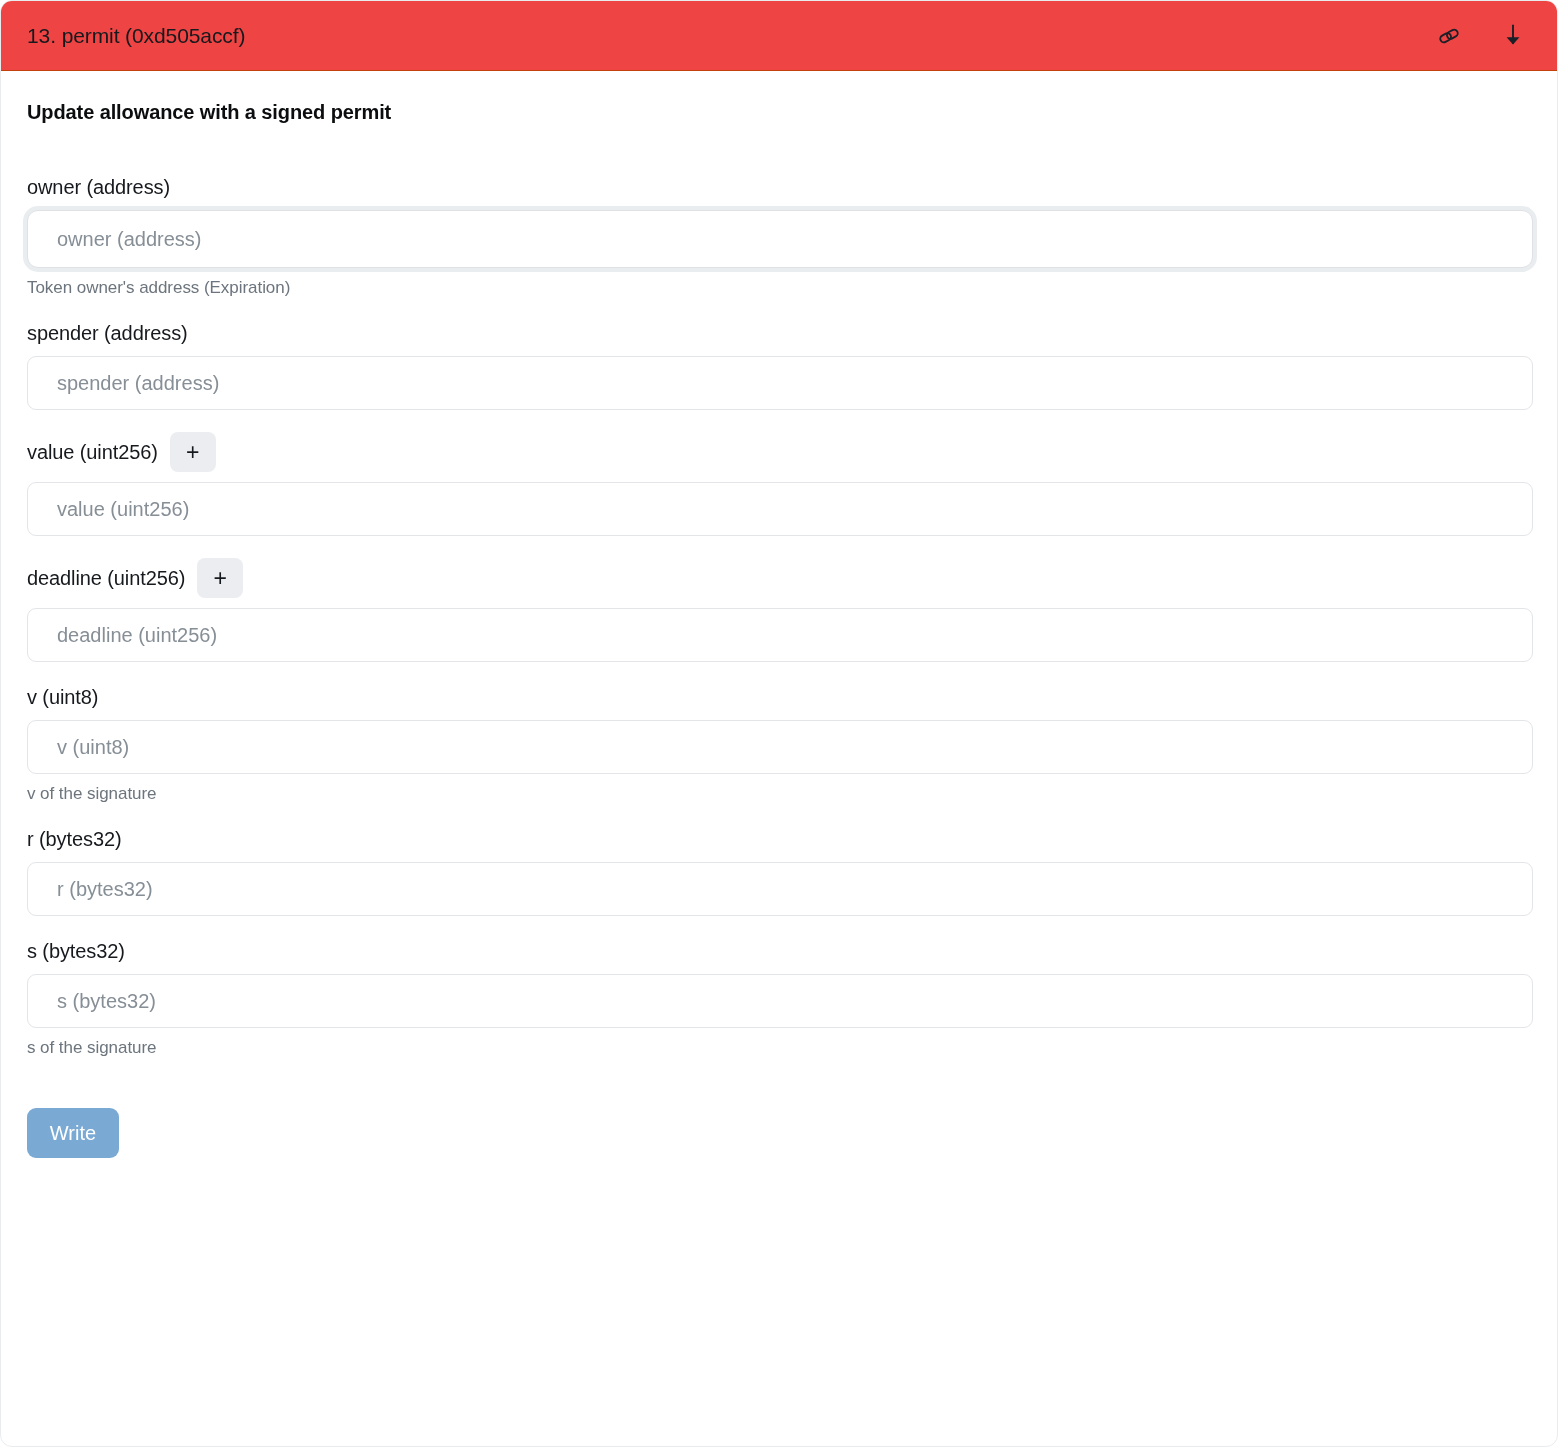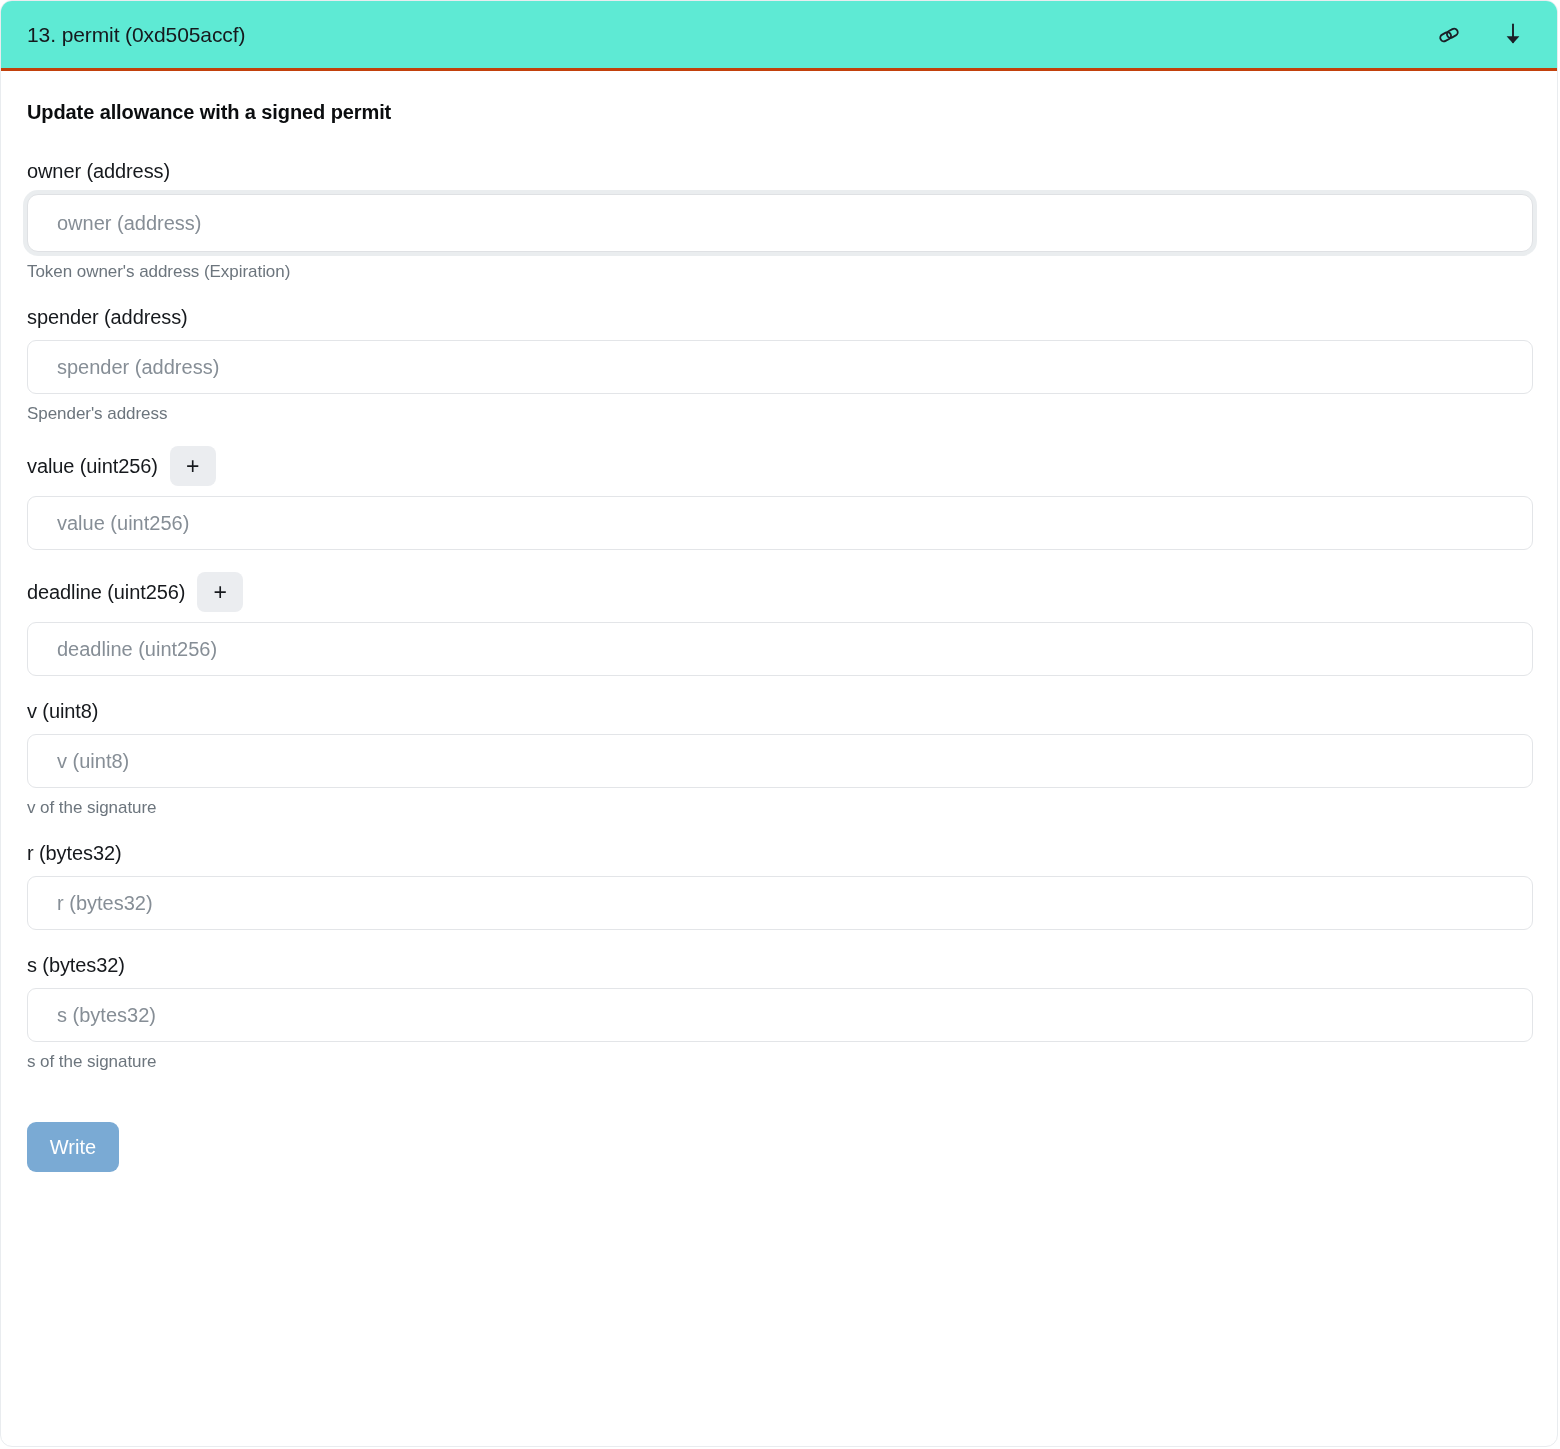--- a/index.html
+++ b/index.html
@@ -23,22 +23,22 @@
     border-radius: 12px;
     background: #ffffff;
     box-sizing: border-box;
     overflow: hidden;
   }
 
   
   .card-header {
     height: 70px;
     box-sizing: border-box;
-    background: #5eead4;
-    border-bottom: 3px solid #c2410c;
+    background: #ef4444;
+    border-bottom: 1px solid #c2410c;
     display: flex;
     align-items: center;
     padding: 0 22px 0 26px;
   }
   .card-header-title {
     font-size: 21px;
     color: #16191d;
     letter-spacing: -0.1px;
     flex: 1 1 auto;
     white-space: nowrap;
@@ -61,21 +61,21 @@
 
   
   .card-body {
     padding: 30px 24px 0 26px;
   }
 
   .form-title {
     font-size: 20px;
     font-weight: bold;
     color: #0b0d0f;
-    margin: 0 0 34px 0;
+    margin: 0 0 50px 0;
     letter-spacing: -0.1px;
   }
 
   .field {
     margin-bottom: 22px;
   }
   .field:last-of-type {
   }
 
   .field-label-row {
@@ -194,21 +194,20 @@
       <input class="text-input is-focused" type="text" placeholder="owner (address)" style="">
       <div class="field-help">Token owner's address (Expiration)</div>
     </div>
 
     
     <div class="field">
       <div class="field-label-row">
         <span class="field-label">spender (address)</span>
       </div>
       <input class="text-input" type="text" placeholder="spender (address)" style="">
-      <div class="field-help">Spender's address</div>
     </div>
 
     
     <div class="field">
       <div class="field-label-row">
         <span class="field-label">value (uint256)</span>
         <button class="plus-button">+</button>
       </div>
       <input class="text-input" type="text" placeholder="value (uint256)" style="">
     </div>

